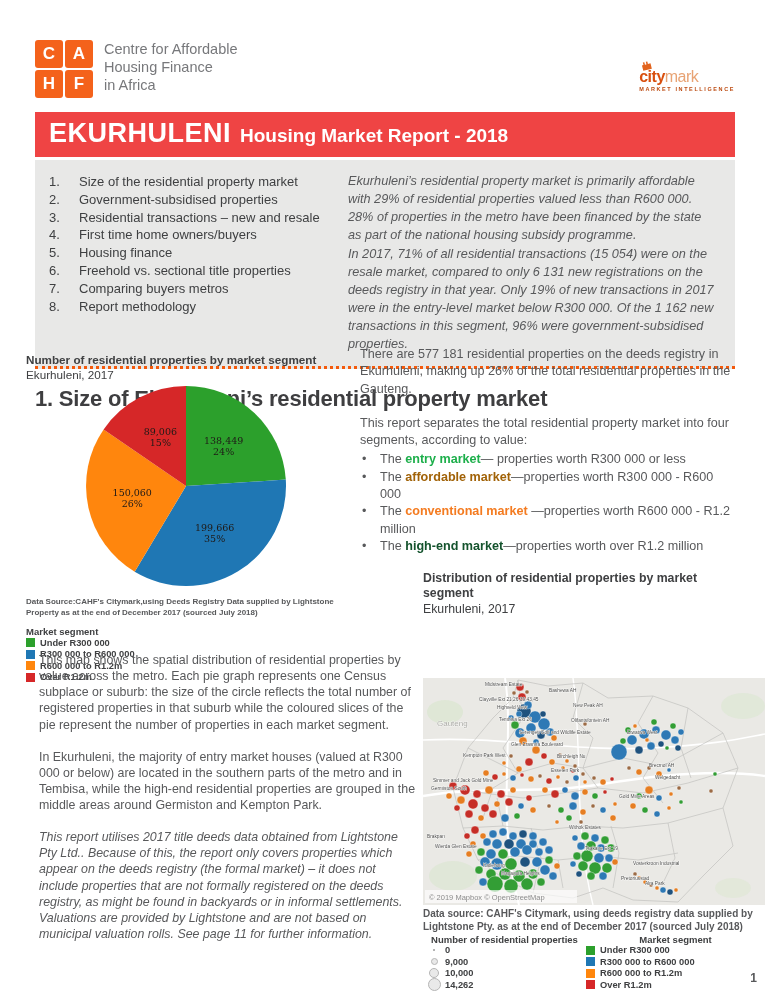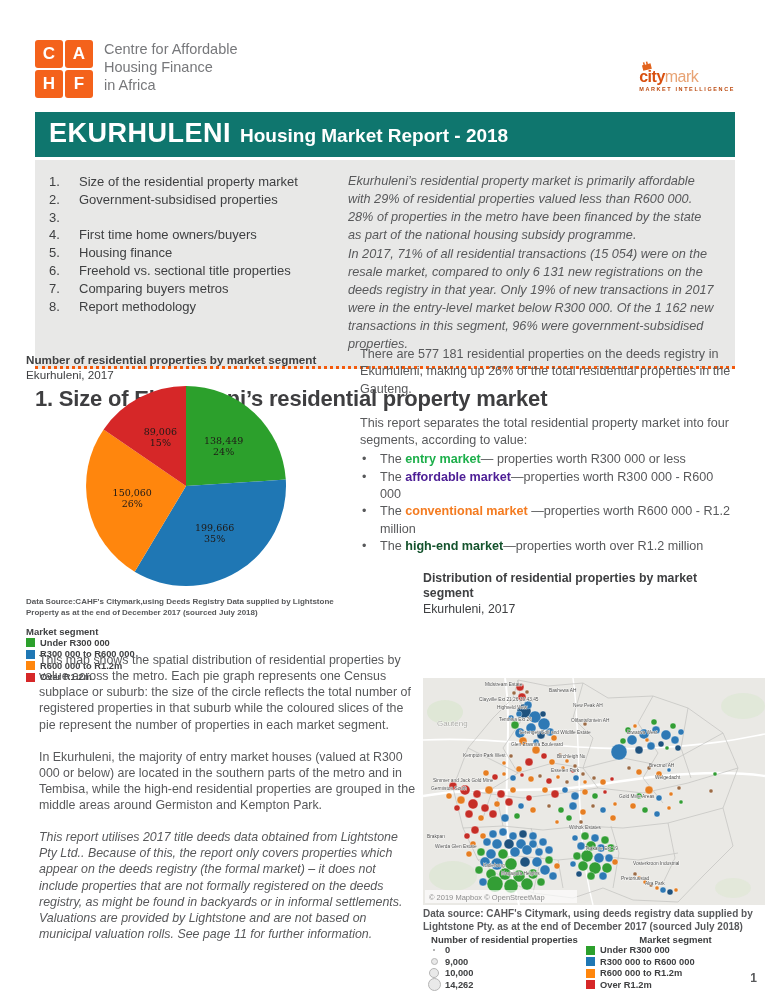--- a/index.html
+++ b/index.html
@@ -12,21 +12,21 @@
   .logo-cell{background:#F4621B;border-radius:3px;color:#fff;font-weight:bold;font-size:17px;
              display:flex;align-items:center;justify-content:center;}
   .org-name{margin-left:11px;color:#77787B;font-size:14.5px;line-height:1.24;padding-top:1px;}
   .citymark{margin-top:20px;text-align:left;line-height:1;}
   .cm-word{font-size:16px;letter-spacing:-0.5px;}
   .cm-city{color:#D9500F;font-weight:bold;}
   .cm-mark{color:#E8A374;}
   .cm-tag{font-size:5.5px;letter-spacing:1.6px;color:#BC4A10;font-weight:bold;margin-top:2px;}
   .cm-rook{display:block;margin-left:2px;margin-bottom:-2px;transform:rotate(-14deg);}
   
-  .banner{margin:14px 33px 0 35px;background:#0f766e;color:#fff;padding:6px 14px 8px;}
+  .banner{margin:14px 33px 0 35px;background:#ef4444;color:#fff;padding:6px 14px 8px;}
   .banner .metro{font-size:27px;font-weight:bold;letter-spacing:.5px;}
   .banner .sub{font-size:19px;font-weight:bold;margin-left:9px;}
   
   .infobox{margin:3px 33px 0 35px;background:#E8E8E7;display:flex;
            border-bottom:3px dotted #F4590B;padding:9px 0 12px;}
   .toc{width:295px;margin:4px 0 0 14px;padding:0;list-style:none;
        font-size:13px;color:#3F4042;}
   .toc li{display:flex;line-height:17.8px;}
   .toc .num{width:30px;flex:none;}
   .summary{flex:1;padding:3px 18px 0 4px;font-style:italic;color:#58595B;
@@ -43,21 +43,21 @@
   .legend-title{font-size:9.5px;font-weight:bold;color:#3F4042;margin-top:7px;}
   .legend-row{display:flex;align-items:center;height:11.5px;font-size:9.3px;font-weight:bold;color:#3F4042;}
   .legend-sw{width:9px;height:9px;margin-right:5px;flex:none;}
   #right1{left:360px;top:346px;width:376px;font-size:12.6px;color:#58595B;line-height:1.37;}
   #right1 p{margin:0 0 17px;}
   ul.mkts{list-style:none;margin:0 0 17px;padding:0;}
   ul.mkts li{display:flex;line-height:1.38;}
   ul.mkts .bul{width:18px;flex:none;padding-left:2px;}
   .term{font-weight:bold;}
   .term.green{color:#1DAF4B;}
-  .term.blue{color:#4c1d95;}
+  .term.blue{color:#a16207;}
   .term.orange{color:#F47B20;}
   .term.red{color:#14532d;}
   .map-title-blk{margin-left:63px;margin-top:-2px;}
   .map-title{font-size:12.3px;font-weight:bold;color:#3F4042;line-height:1.3;}
   .map-sub{font-size:12.3px;color:#3F4042;line-height:1.3;}
   #left2{left:39px;top:652px;width:378px;font-size:12.4px;color:#58595B;line-height:1.3;}
   #left2 p{margin:0 0 16px;}
   #left2 .note{font-style:italic;}
   #map-block{left:423px;top:678px;width:342px;}
   #map-svg{display:block;background:#EAE9E5;}
@@ -107,20 +107,21 @@
         <li>
           <span class="num">1.</span>
           <span>Size of the residential property market</span>
         </li>
         <li>
           <span class="num">2.</span>
           <span>Government-subsidised properties</span>
         </li>
         <li>
           <span class="num">3.</span>
+          <span>Residential transactions – new and resale</span>
         </li>
         <li>
           <span class="num">4.</span>
           <span>First time home owners/buyers</span>
         </li>
         <li>
           <span class="num">5.</span>
           <span>Housing finance</span>
         </li>
         <li>

